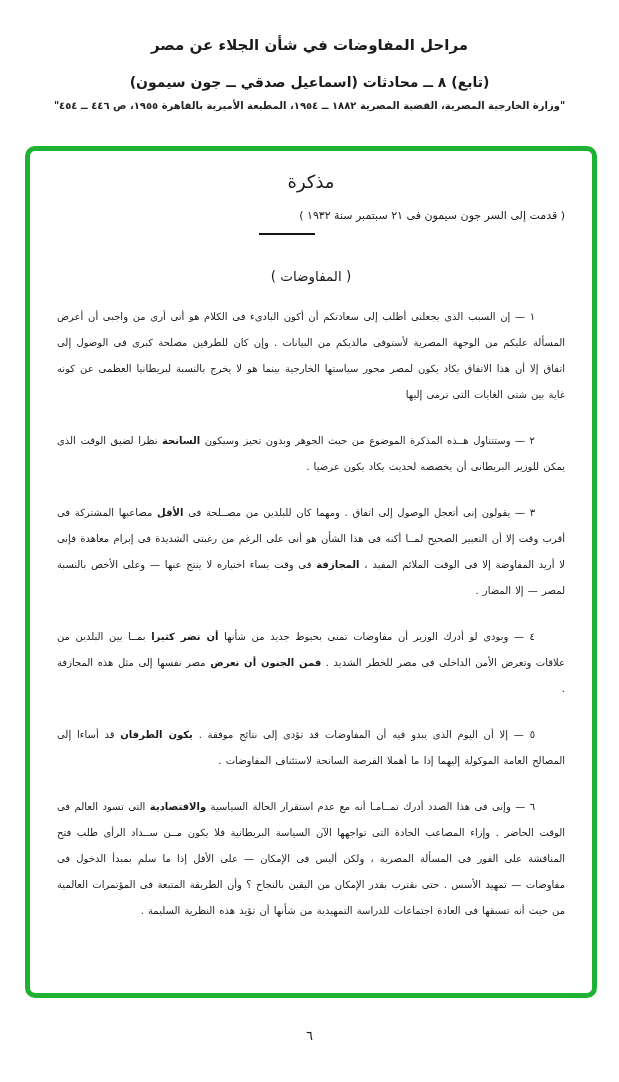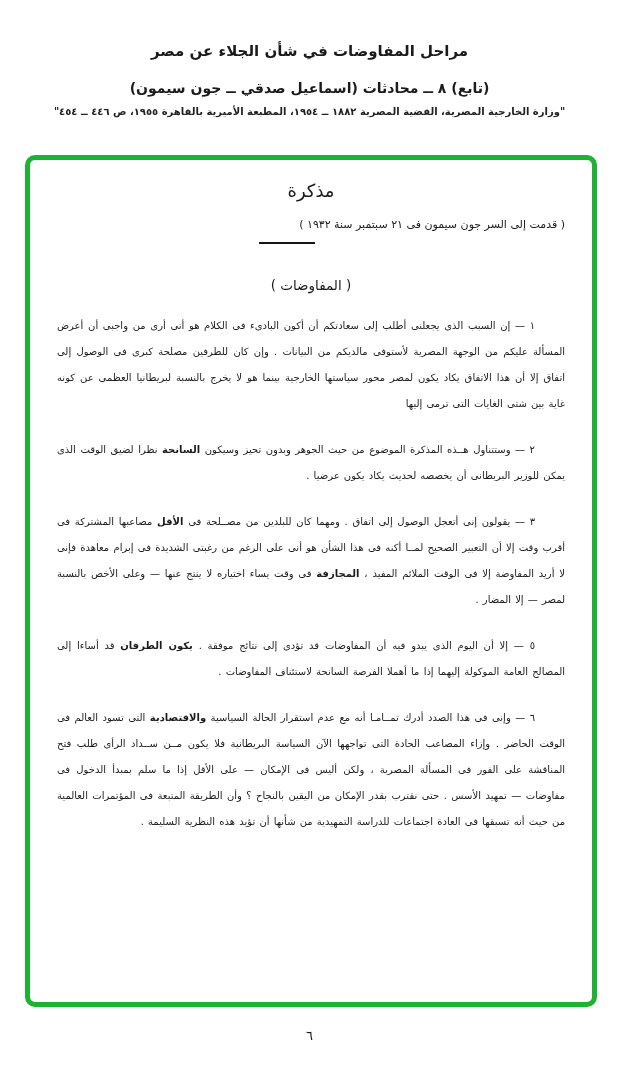--- a/index.html
+++ b/index.html
@@ -11,38 +11,37 @@
     font-family: "DejaVu Sans", sans-serif;
     color: var(--text-black, #1b1b1b);
     direction: rtl;
     position: relative;
     overflow: hidden;
   }
   .page { position: absolute; inset: 0; }
 
   
   .doc-header {
-    position: absolute; top: 42px; right: 0; left: 0;
+    position: absolute; top: 36px; right: 0; left: 0;
     text-align: center;
   }
   .doc-title   { font-size: 15px; font-weight: bold; letter-spacing: 0; }
   .doc-subtitle{ font-size: 14px; font-weight: bold; margin-top: 20px; }
   .doc-citation{ font-size: 10px; font-weight: bold; margin-top: 10px; color: #222; }
 
   
   .memo-box {
     position: absolute;
     left: 25px; top: 146px;
     width: 572px; height: 852px;
     border: 5px solid var(--box-border-green, #1eb234);
     border-radius: 10px;
     padding: 12px 27px 0 27px;
     overflow: hidden;
     background: #fff;
-    margin-top: 9px;
   }
   .memo-title {
     text-align: center;
     font-size: 18px;
     margin-top: 8px;
   }
   .memo-presented {
     font-size: 11px;
     margin-top: 17px;
   }
@@ -89,20 +88,21 @@
   <div class="memo-box">
     <div class="memo-title">مذكرة</div>
     <div class="memo-presented">( قدمت إلى السر جون سيمون فى ٢١ سبتمبر سنة ١٩٣٢ )</div>
     <div class="memo-rule"></div>
     <div class="memo-translation">( المفاوضات )</div>
 
     <div class="memo-body">
       <div class="memo-paragraph">١ — إن السبب الذى يجعلنى أطلب إلى سعادتكم أن أكون البادىء فى الكلام هو أنى أرى من واجبى أن أعرض المسألة عليكم من الوجهة المصرية لأستوفى مالديكم من البيانات . وإن كان للطرفين مصلحة كبرى فى الوصول إلى اتفاق إلا أن هذا الاتفاق يكاد يكون لمصر محور سياستها الخارجية بينما هو لا يخرج بالنسبة لبريطانيا العظمى عن كونه غاية بين شتى الغايات التى ترمى إليها</div>
       <div class="memo-paragraph">٢ — وستتناول هــذه المذكرة الموضوع من حيث الجوهر وبدون تحيز وسيكون <b>السانحة</b> نظرا لضيق الوقت الذى يمكن للوزير البريطانى أن يخصصه لحديث يكاد يكون عرضيا .</div>
       <div class="memo-paragraph">٣ — يقولون إنى أتعجل الوصول إلى اتفاق . ومهما كان للبلدين من مصــلحة فى <b>الأقل</b> مصاعبها المشتركة فى أقرب وقت إلا أن التعبير الصحيح لمــا أكنه فى هذا الشأن هو أنى على الرغم من رغبتى الشديدة فى إبرام معاهدة فإنى لا أريد المفاوضة إلا فى الوقت الملائم المفيد ، <b>المجازفة</b> فى وقت يساء اختياره لا ينتج عنها — وعلى الأخص بالنسبة لمصر — إلا المضار .</div>
+      <div class="memo-paragraph">٤ — وبودى لو أدرك الوزير أن مفاوضات تمنى بحبوط جديد من شأنها <b>أن تضر كثيرا</b> بمــا بين البلدين من علاقات وتعرض الأمن الداخلى فى مصر للخطر الشديد . <b>فمن الجنون أن تعرض</b> مصر نفسها إلى مثل هذه المجازفة .</div>
       <div class="memo-paragraph">٥ — إلا أن اليوم الذى يبدو فيه أن المفاوضات قد تؤدى إلى نتائج موفقة . <b>يكون الطرفان</b> قد أساءا إلى المصالح العامة الموكولة إليهما إذا ما أهملا الفرصة السانحة لاستئناف المفاوضات .</div>
       <div class="memo-paragraph">٦ — وإنى فى هذا الصدد أدرك تمــامـا أنه مع عدم استقرار الحالة السياسية <b>والاقتصادية</b> التى تسود العالم فى الوقت الحاضر . وإزاء المصاعب الحادة التى تواجهها الآن السياسة البريطانية فلا يكون مــن ســداد الرأى طلب فتح المناقشة على الفور فى المسألة المصرية ، ولكن أليس فى الإمكان — على الأقل إذا ما سلم بمبدأ الدخول فى مفاوضات — تمهيد الأسس . حتى نقترب بقدر الإمكان من اليقين بالنجاح ؟ وأن الطريقة المتبعة فى المؤتمرات العالمية من حيث أنه تسبقها فى العادة اجتماعات للدراسة التمهيدية من شأنها أن تؤيد هذه النظرية السليمة .</div>
     </div>
   </div>
 
   <div class="page-number">٦</div>
 
 </div>
 
 </body></html>

